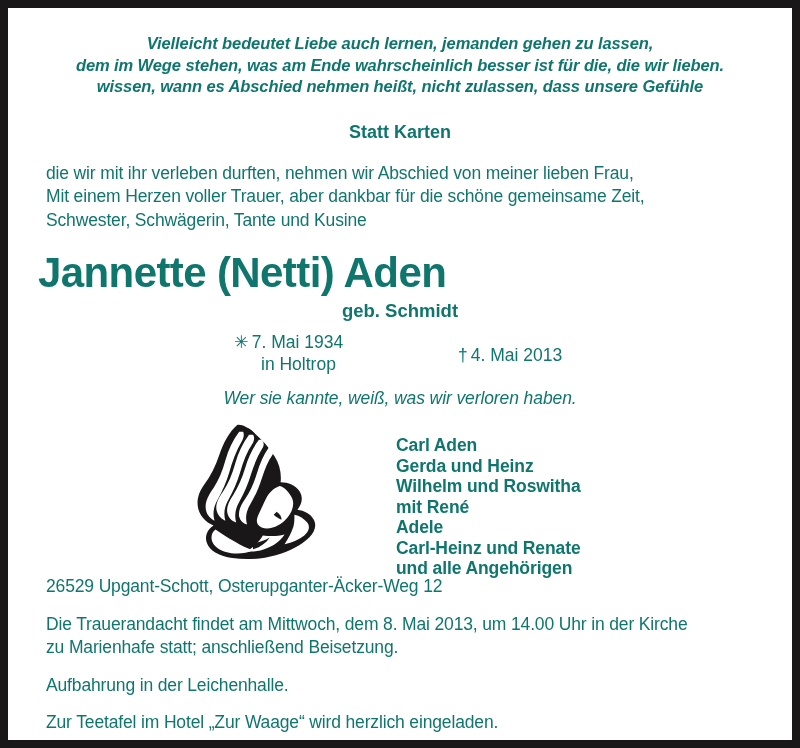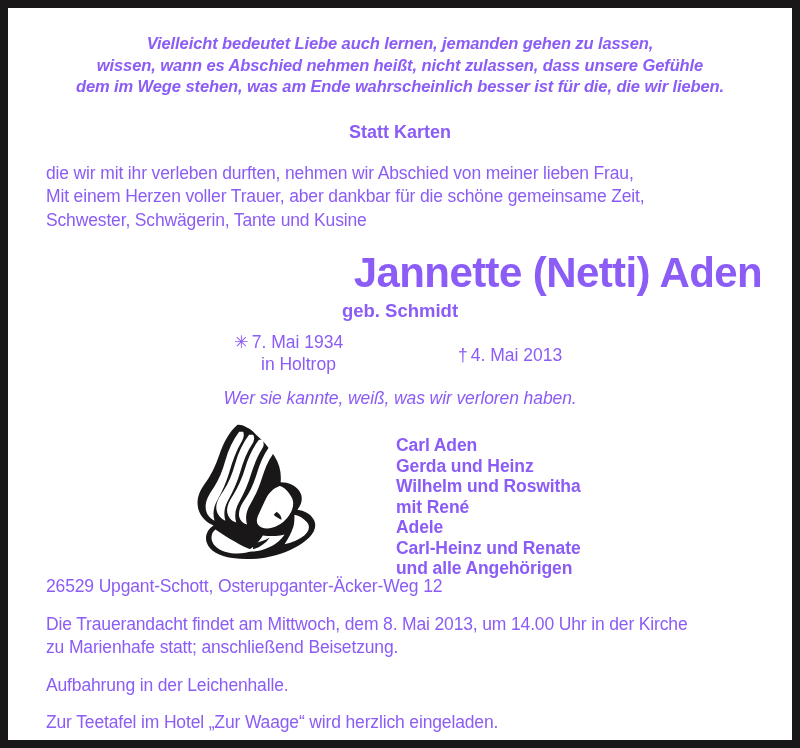--- a/index.html
+++ b/index.html
@@ -23,21 +23,21 @@
     overflow: hidden;
   }
 
   .notice-inner {
     position: relative;
     width: 100%;
     height: 100%;
     box-sizing: border-box;
     background: #ffffff;
     border: 2px solid #ffffff;
-    color: #8b5cf6;
+    color: #0f766e;
   }
 
   .sheet {
     position: absolute;
     left: 0;
     top: 0;
     right: 0;
     bottom: 0;
     padding: 14px 28px 0 28px;
     box-sizing: border-box;
@@ -69,21 +69,21 @@
     font-size: 17.5px;
     line-height: 23.5px;
     margin-top: 19px;
     padding-left: 8px;
     letter-spacing: -0.15px;
   }
   .intro div { white-space: nowrap; }
 
   
   .name {
-    text-align: right;
+    text-align: left;
     font-weight: bold;
     font-size: 42px;
     line-height: 48px;
     letter-spacing: -0.6px;
     margin-top: 17px;
   }
   .maiden {
     text-align: center;
     font-weight: bold;
     font-size: 18.5px;
@@ -161,22 +161,22 @@
 </style>
 </head>
 <body>
 
 <div class="notice">
   <div class="notice-inner">
     <div class="sheet">
 
       <div class="verse">
         <div>Vielleicht bedeutet Liebe auch lernen, jemanden gehen zu lassen,</div>
+        <div>dem im Wege stehen, was am Ende wahrscheinlich besser ist für die, die wir lieben.</div>
         <div>wissen, wann es Abschied nehmen heißt, nicht zulassen, dass unsere Gefühle</div>
-        <div>dem im Wege stehen, was am Ende wahrscheinlich besser ist für die, die wir lieben.</div>
       </div>
 
       <div class="statt-karten">Statt Karten</div>
 
       <div class="intro">
         <div>die wir mit ihr verleben durften, nehmen wir Abschied von meiner lieben Frau,</div>
         <div>Mit einem Herzen voller Trauer, aber dankbar für die schöne gemeinsame Zeit,</div>
         <div>Schwester, Schwägerin, Tante und Kusine</div>
       </div>
 

